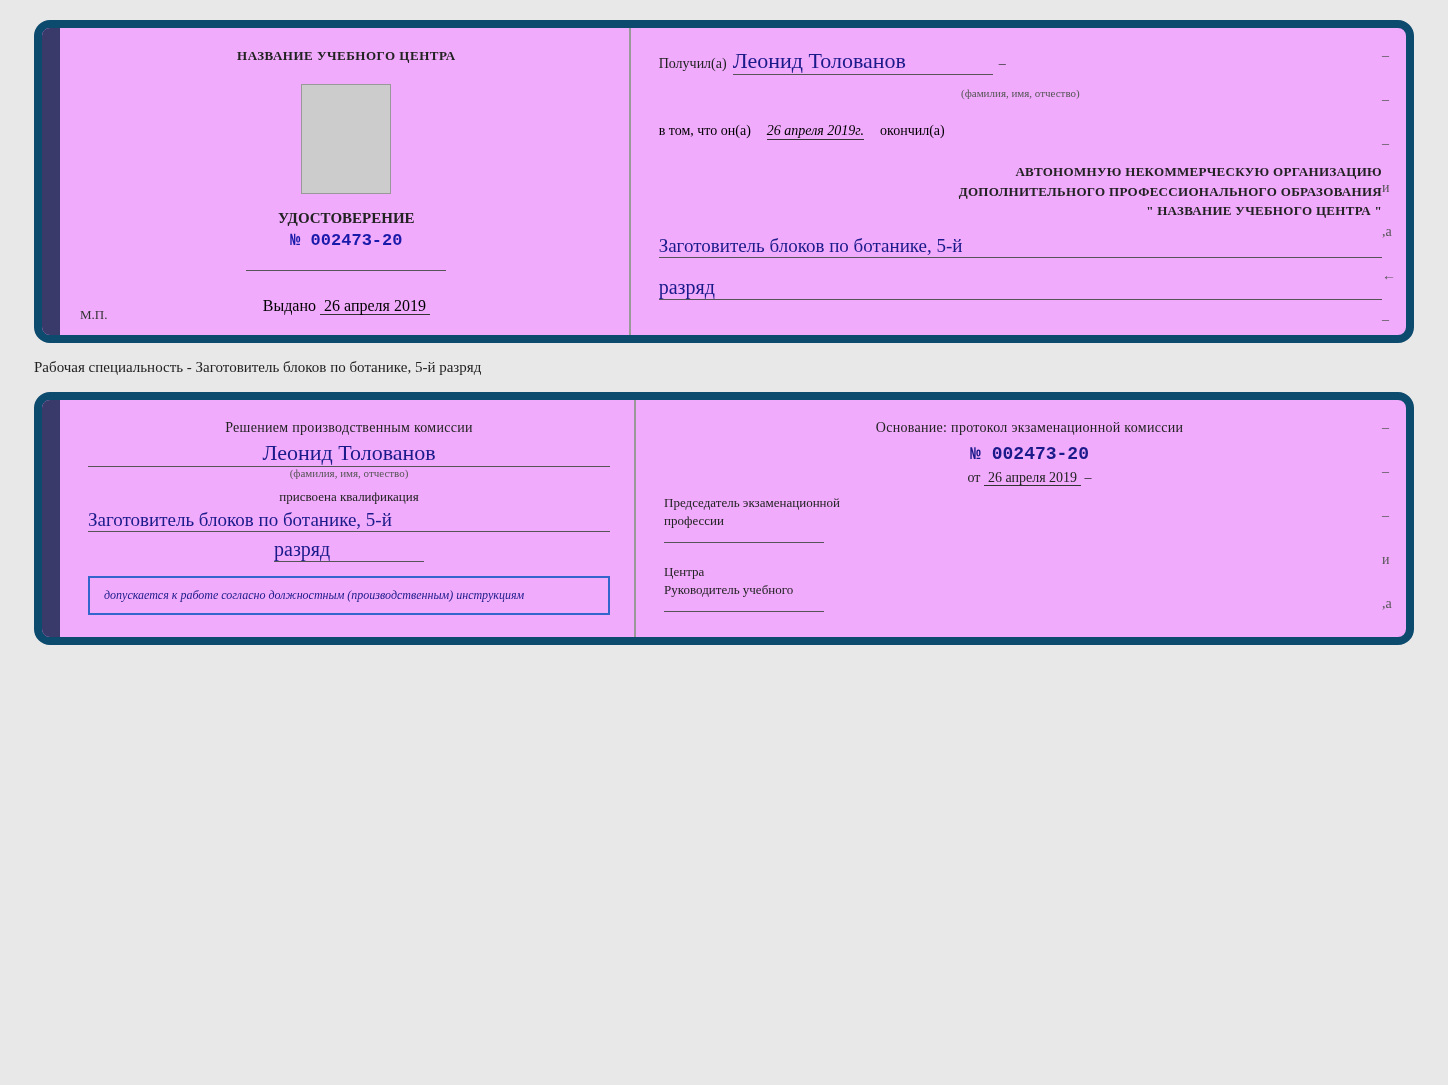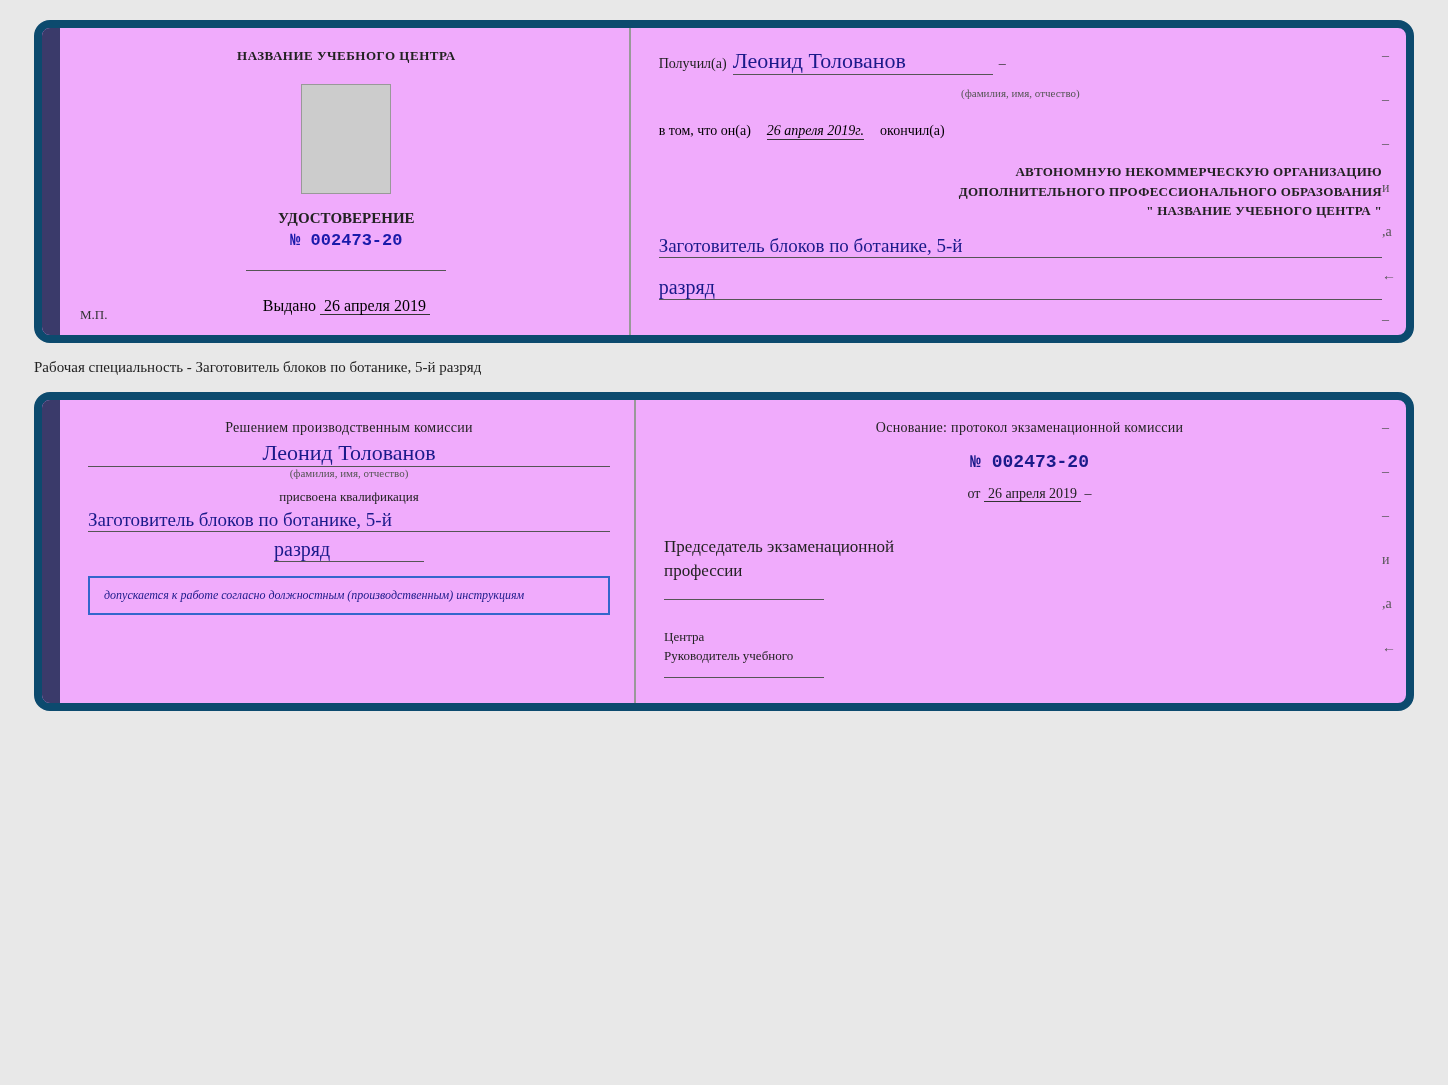--- a/index.html
+++ b/index.html
@@ -286,23 +286,23 @@
     }
 
     .ot-date {
       font-size: 14px;
       text-align: center;
       color: #222;
       margin-top: 6px;
     }
 
     .predsedatel {
-      font-size: 17px;
-      color: #222;
-      margin-top: 25px;
+      font-size: 13px;
+      color: #222;
+      margin-top: 8px;
       line-height: 1.4;
     }
 
     .sig-line {
       border-bottom: 1px solid #555;
       min-width: 160px;
       display: inline-block;
       margin-top: 8px;
     }
 
@@ -312,21 +312,20 @@
       margin-top: 14px;
       line-height: 1.4;
     }
 
     .doc-right-bottom {
       flex: 1.4;
       padding: 20px 11px 20px 28px;
       display: flex;
       flex-direction: column;
       position: relative;
-      gap: 8px;
     }
   </style>
 </head>
 <body>
 
 <div class="document-container top-doc">
   <div class="doc-spine"></div>
 
   <div class="doc-left">
     <div class="center-title">НАЗВАНИЕ УЧЕБНОГО ЦЕНТРА</div>

